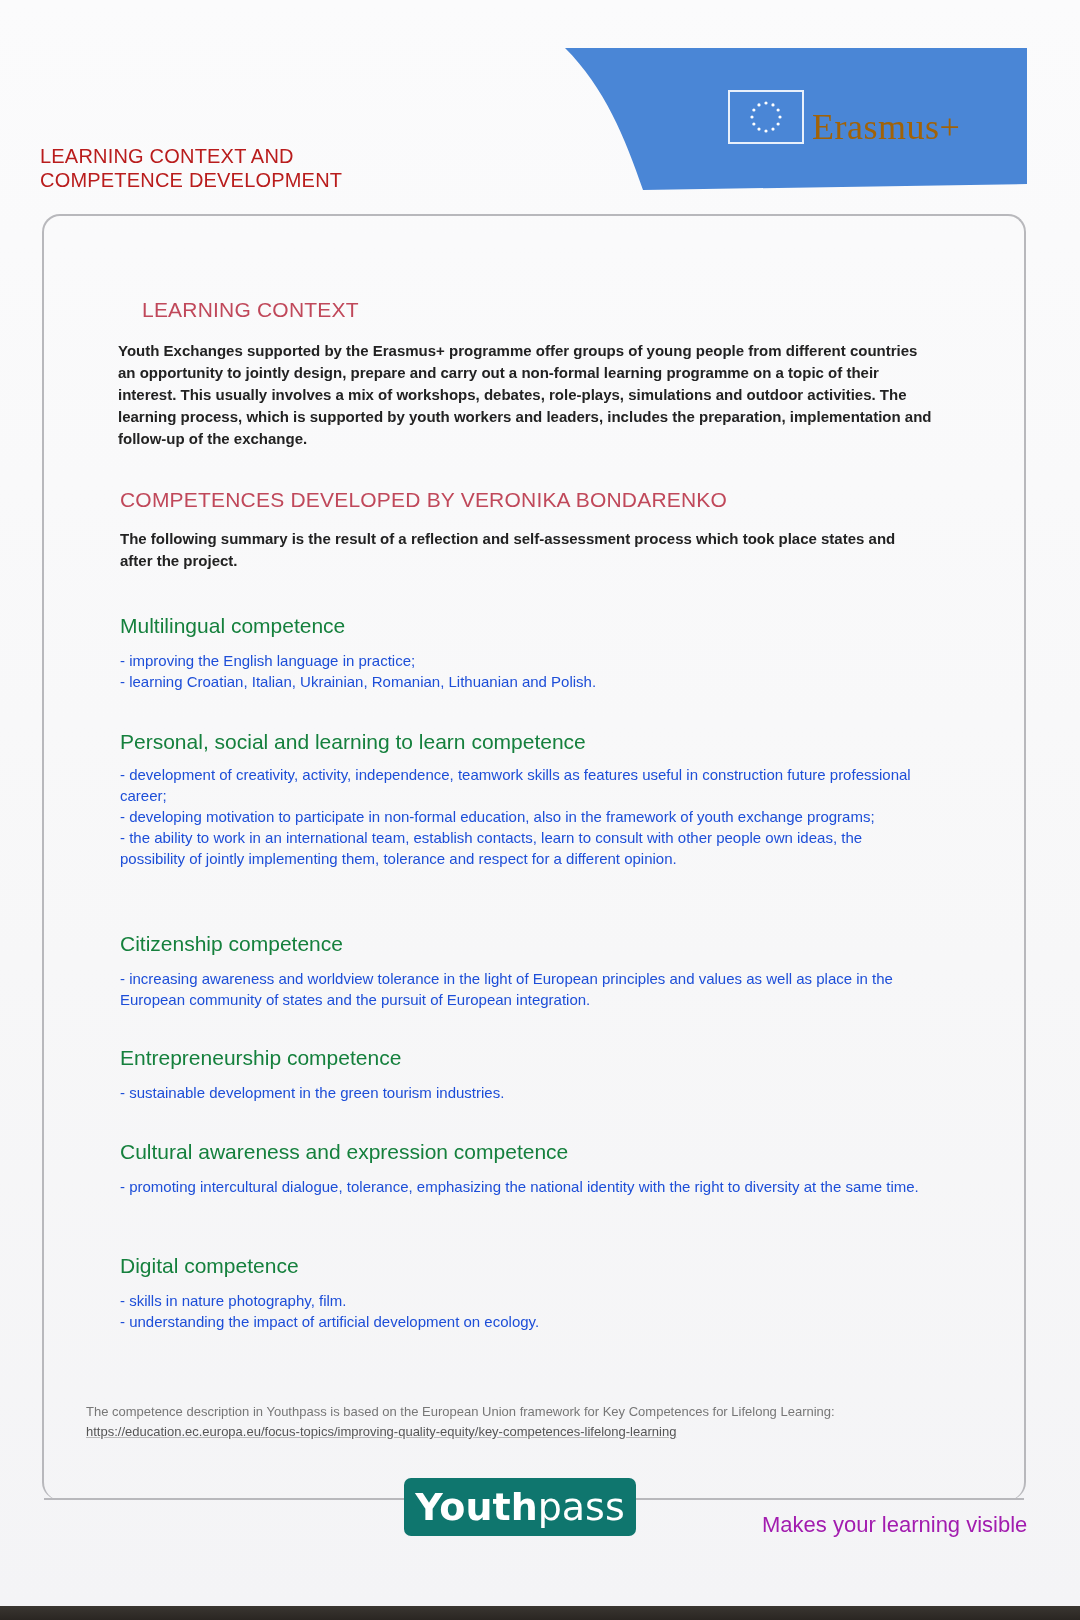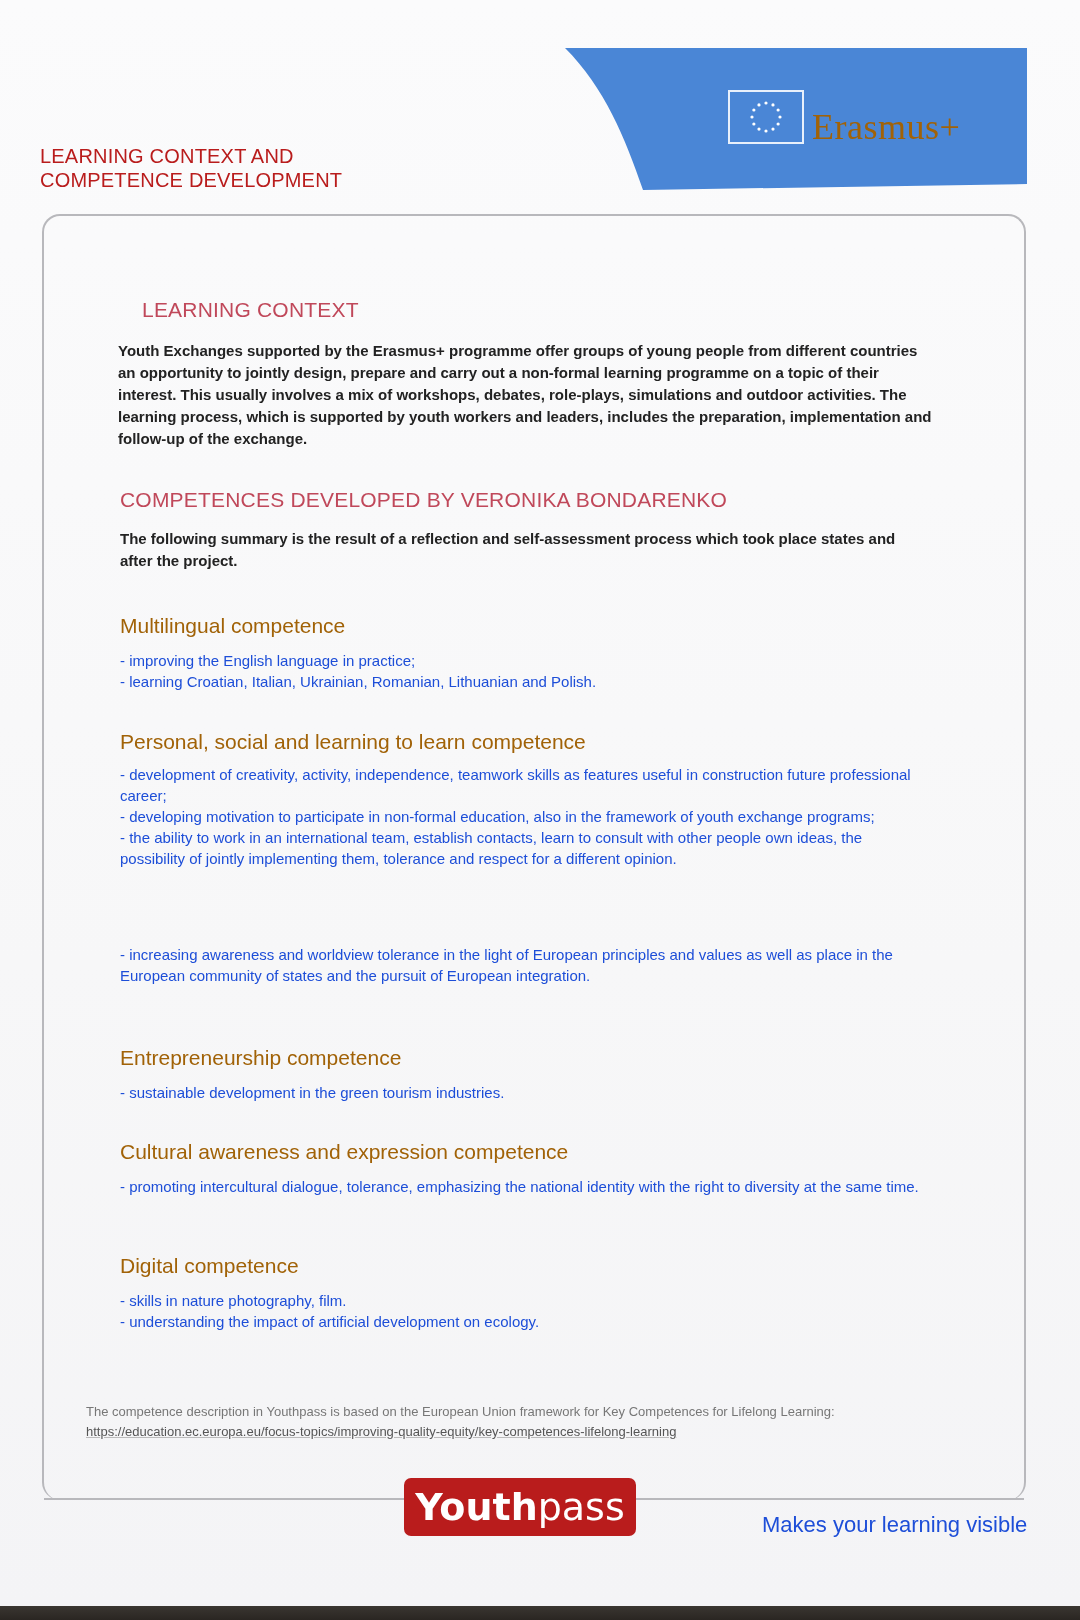--- a/index.html
+++ b/index.html
@@ -52,40 +52,40 @@
       position: absolute; left: 636px; top: 1498px; width: 388px; height: 2px; background: #b8b8bc;
     }
     .section-title {
       color: #c0485a; font-size: 21px; letter-spacing: 0.2px; margin: 0;
       text-transform: uppercase; font-weight: normal;
     }
     .lead {
       color: #222; font-size: 15px; line-height: 22px; font-weight: bold; margin: 0;
     }
     .comp-title {
-      color: #a16207; font-size: 21px; margin: 0; font-weight: normal;
+      color: #15803d; font-size: 21px; margin: 0; font-weight: normal;
     }
     .comp-items { margin: 0; padding: 0; list-style: none; }
     .comp-items li { color: #1d4ed8; font-size: 15px; line-height: 21px; }
     .abs { position: absolute; }
     .footnote {
       position: absolute; left: 86px; top: 1402px; width: 880px;
       font-size: 13px; line-height: 20px; color: #777;
     }
     .footnote .link { color: #555; text-decoration: underline; text-decoration-color: #bbb; }
     .youthpass {
       position: absolute; left: 404px; top: 1478px; width: 232px; height: 58px;
-      background: #b91c1c; border-radius: 7px; color: #fff;
+      background: #0f766e; border-radius: 7px; color: #fff;
       font-size: 38px; line-height: 58px; text-align: center;
       font-family: "DejaVu Sans", sans-serif;
     }
     .youthpass b { font-weight: bold; }
     .youthpass span { font-weight: normal; }
     .tagline {
-      position: absolute; left: 762px; top: 1512px; color: #1d4ed8; font-size: 22px;
+      position: absolute; left: 762px; top: 1512px; color: #a21caf; font-size: 22px;
     }
   </style>
 </head>
 <body>
 
 <div class="paper"></div>
 
 <div class="banner"></div>
 <div class="eu-flag">
   <svg viewBox="0 0 72 50">
@@ -133,20 +133,21 @@
 <div class="abs" style="left:120px; top:730px; width:800px;">
   <h3 class="comp-title">Personal, social and learning to learn competence</h3>
   <ul class="comp-items" style="margin-top:10px;">
     <li>- development of creativity, activity, independence, teamwork skills as features useful in construction future professional career;</li>
     <li>- developing motivation to participate in non-formal education, also in the framework of youth exchange programs;</li>
     <li>- the ability to work in an international team, establish contacts, learn to consult with other people own ideas, the possibility of jointly implementing them, tolerance and respect for a different opinion.</li>
   </ul>
 </div>
 
 <div class="abs" style="left:120px; top:932px; width:800px;">
+  <h3 class="comp-title">Citizenship competence</h3>
   <ul class="comp-items" style="margin-top:12px;">
     <li>- increasing awareness and worldview tolerance in the light of European principles and values as well as place in the European community of states and the pursuit of European integration.</li>
   </ul>
 </div>
 
 <div class="abs" style="left:120px; top:1046px; width:800px;">
   <h3 class="comp-title">Entrepreneurship competence</h3>
   <ul class="comp-items" style="margin-top:12px;">
     <li>- sustainable development in the green tourism industries.</li>
   </ul>

